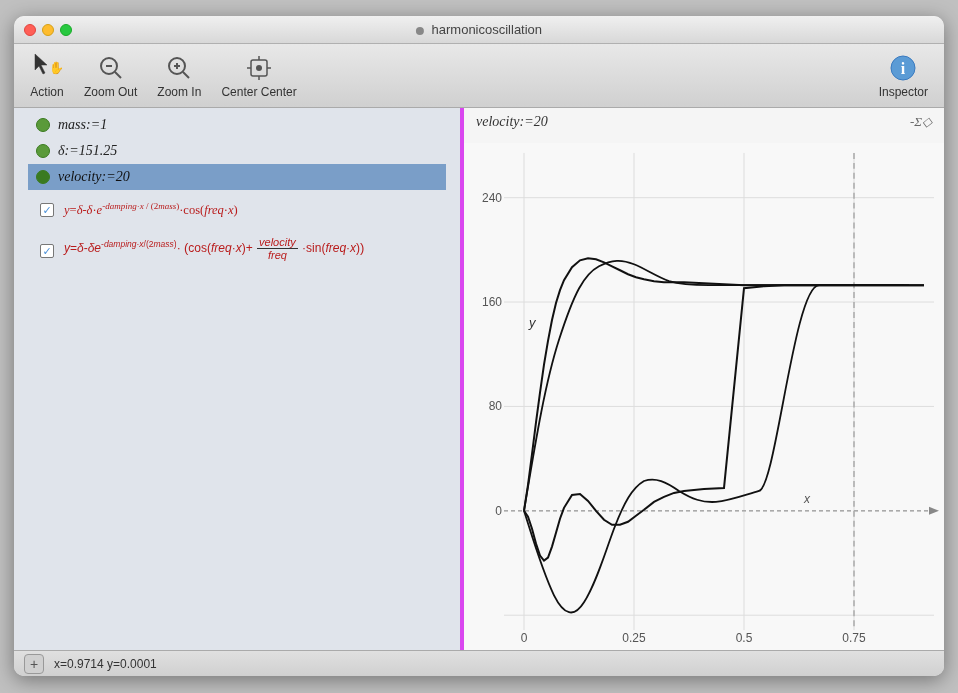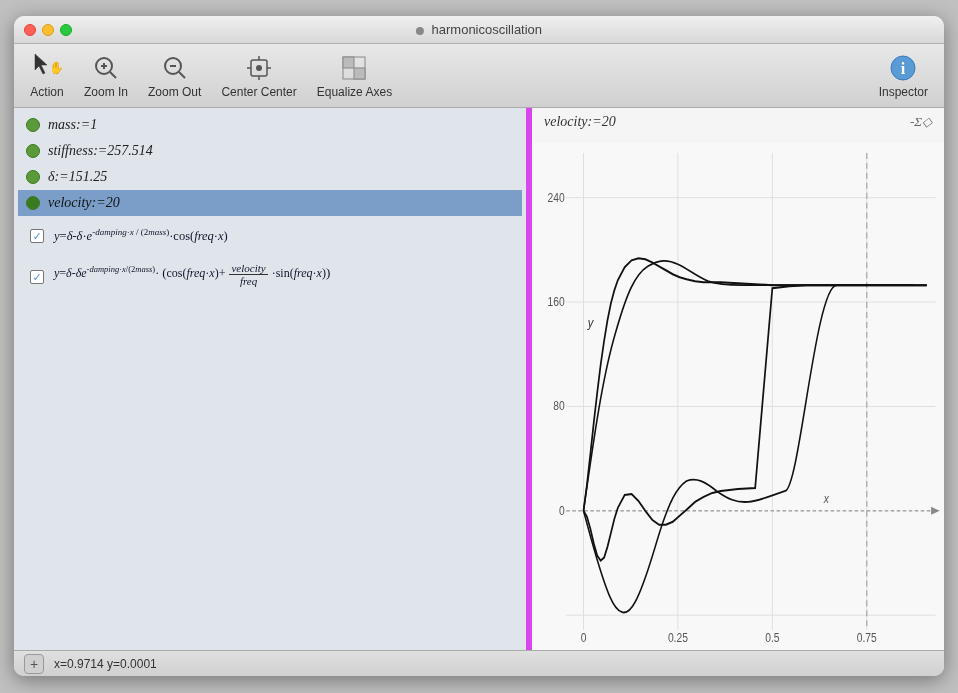--- a/index.html
+++ b/index.html
@@ -100,27 +100,27 @@
 
     
     .main-content {
       display: flex;
       flex: 1;
       overflow: hidden;
     }
 
     
     .left-panel {
-      width: 518px;
+      width: 450px;
       background: #e0e4eb;
-      border-right: 6px solid #d946ef;
+      border-right: 4px solid #d946ef;
       display: flex;
       flex-direction: column;
       overflow-y: auto;
-      padding: 4px 4px;
+      padding: 4px 14px;
     }
 
     .param-row {
       display: flex;
       align-items: center;
       padding: 3px 8px;
       min-height: 26px;
       font-size: 14px;
       font-style: italic;
       color: #222;
@@ -168,21 +168,21 @@
       border-radius: 2px;
     }
     .cb-check.checked::after {
       content: '✓';
       font-size: 11px;
       color: #4a90d9;
     }
     .formula-text {
       font-size: 13px;
       font-family: 'Times New Roman', Times, serif;
-      color: #0f172a;
+      color: #b91c1c;
     }
 
     
     .right-panel {
       flex: 1;
       background: #f5f5f5;
       position: relative;
       overflow: hidden;
     }
 
@@ -272,69 +272,59 @@
       <div class="toolbar-icon">
 
         <svg width="32" height="32" viewBox="0 0 32 32">
 
           <polygon points="4,2 4,18 8,14 12,22 14,21 10,13 16,13" fill="#333" stroke="#333" stroke-width="0.5"></polygon>
 
           <text x="18" y="20" font-size="12" fill="#333">✋</text>
         </svg>
       </div>
       <span class="toolbar-label">Action</span>
+    </div>
+
+    <div class="toolbar-btn">
+      <div class="toolbar-icon">
+        <svg width="28" height="28" viewBox="0 0 28 28">
+          <circle cx="12" cy="12" r="8" fill="none" stroke="#555" stroke-width="2"></circle>
+          <line x1="9" y1="12" x2="15" y2="12" stroke="#555" stroke-width="2"></line>
+          <line x1="18" y1="18" x2="24" y2="24" stroke="#555" stroke-width="2"></line>
+        </svg>
+      </div>
+      <span class="toolbar-label">Zoom Out</span>
     </div>
 
     <div class="toolbar-btn">
       <div class="toolbar-icon">
         <svg width="28" height="28" viewBox="0 0 28 28">
           <circle cx="12" cy="12" r="8" fill="none" stroke="#555" stroke-width="2"></circle>
           <line x1="9" y1="12" x2="15" y2="12" stroke="#555" stroke-width="2"></line>
           <line x1="12" y1="9" x2="12" y2="15" stroke="#555" stroke-width="2"></line>
           <line x1="18" y1="18" x2="24" y2="24" stroke="#555" stroke-width="2"></line>
         </svg>
       </div>
       <span class="toolbar-label">Zoom In</span>
-    </div>
-
-    <div class="toolbar-btn">
-      <div class="toolbar-icon">
-        <svg width="28" height="28" viewBox="0 0 28 28">
-          <circle cx="12" cy="12" r="8" fill="none" stroke="#555" stroke-width="2"></circle>
-          <line x1="9" y1="12" x2="15" y2="12" stroke="#555" stroke-width="2"></line>
-          <line x1="18" y1="18" x2="24" y2="24" stroke="#555" stroke-width="2"></line>
-        </svg>
-      </div>
-      <span class="toolbar-label">Zoom Out</span>
     </div>
 
     <div class="toolbar-btn">
       <div class="toolbar-icon">
         <svg width="28" height="28" viewBox="0 0 28 28">
           <rect x="6" y="6" width="16" height="16" rx="2" fill="none" stroke="#555" stroke-width="1.5"></rect>
           <circle cx="14" cy="14" r="3" fill="#555"></circle>
           <line x1="14" y1="2" x2="14" y2="6" stroke="#555" stroke-width="1.5"></line>
           <line x1="14" y1="22" x2="14" y2="26" stroke="#555" stroke-width="1.5"></line>
           <line x1="2" y1="14" x2="6" y2="14" stroke="#555" stroke-width="1.5"></line>
           <line x1="22" y1="14" x2="26" y2="14" stroke="#555" stroke-width="1.5"></line>
         </svg>
       </div>
       <span class="toolbar-label">Center Center</span>
     </div>
 
-    <div class="toolbar-btn">
-      <div class="toolbar-icon">
-        <svg width="30" height="30" viewBox="0 0 30 30">
-          <rect x="4" y="4" width="22" height="22" fill="none" stroke="#888" stroke-width="1"></rect>
-          <rect x="4" y="4" width="11" height="11" fill="#bbb" stroke="#888" stroke-width="1"></rect>
-          <rect x="15" y="15" width="11" height="11" fill="#bbb" stroke="#888" stroke-width="1"></rect>
-        </svg>
-      </div>
-      <span class="toolbar-label">Equalize Axes</span>
-    </div>
 
     <div class="toolbar-right">
       <div class="toolbar-btn">
         <div class="toolbar-icon">
           <svg width="28" height="28" viewBox="0 0 28 28">
             <circle cx="14" cy="14" r="12" fill="#5b9bd5" stroke="#3a7abf" stroke-width="1"></circle>
             <text x="14" y="20" text-anchor="middle" font-size="16" font-weight="bold" fill="white" font-family="serif">i</text>
           </svg>
         </div>
         <span class="toolbar-label">Inspector</span>
@@ -344,24 +334,20 @@
 
   <div class="main-content">
 
     <div class="left-panel">
 
       <div class="param-row">
         <div class="param-dot"></div>
         <span class="param-text"><i>mass</i>:=1</span>
       </div>
 
-      <div class="param-row">
-        <div class="param-dot"></div>
-        <span class="param-text"><i>stiffness</i>:=257.514</span>
-      </div>
 
 
 
       <div class="param-row">
         <div class="param-dot"></div>
         <span class="param-text"><i>δ</i>:=151.25</span>
       </div>
 
       <div class="param-row selected">
         <div class="param-dot" style="background:#3a7a20;"></div>
@@ -374,21 +360,21 @@
         </div>
         <span class="formula-text" style="font-size:12.5px; font-family: 'Times New Roman', serif;">
           <i>y</i>=<i>δ</i>-<i>δ</i>·<i>e</i><sup style="font-size:9px;">-<span style="font-size:9px; font-style:italic;">damping</span>·<i>x</i> / (2<i>mass</i>)</sup>·cos(<i>freq</i>·<i>x</i>)
         </span>
       </div>
 
       <div class="formula-row" style="padding: 6px 8px; align-items: flex-start;">
         <div class="checkbox-area" style="margin-top: 4px;">
           <div class="cb-check checked"></div>
         </div>
-        <span class="formula-text" style="font-size:12px; font-family: Liberation Serif, serif; line-height: 1.6;">
+        <span class="formula-text" style="font-size:12px; font-family: Liberation Sans, sans-serif; line-height: 1.6;">
           <i>y</i>=<i>δ</i>-<i>δe</i><sup style="font-size:8.5px;">-<i style="font-size:8.5px;">damping</i>·<i>x</i>/(2<i>mass</i>)</sup>·
           <span style="font-size:13px;">(</span>cos(<i>freq</i>·<i>x</i>)+
           <span class="frac" style="font-size:11px;">
             <span class="frac-num"><i>velocity</i></span>
             <span class="frac-den"><i>freq</i></span>
           </span>
           ·sin(<i>freq</i>·<i>x</i>)<span style="font-size:13px;">)</span>
         </span>
       </div>
 

